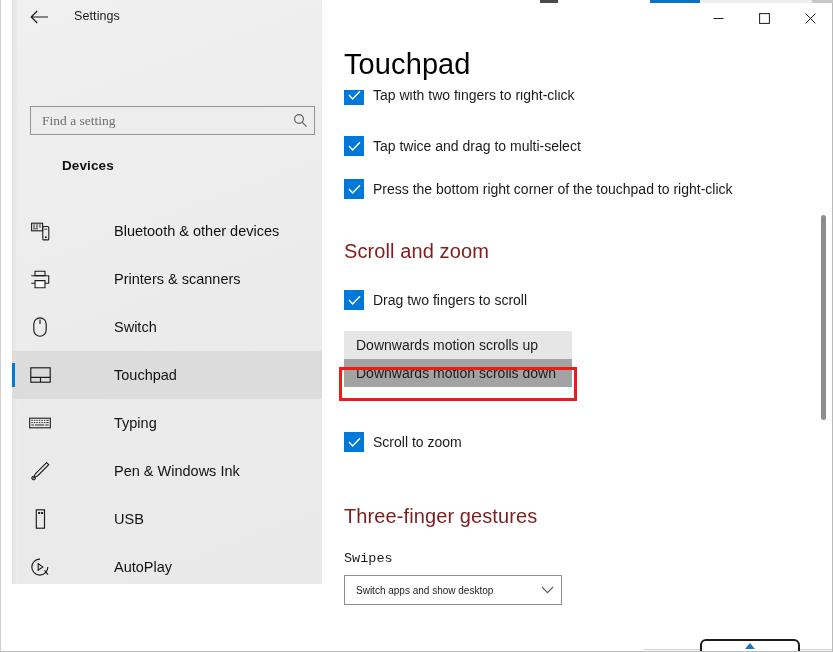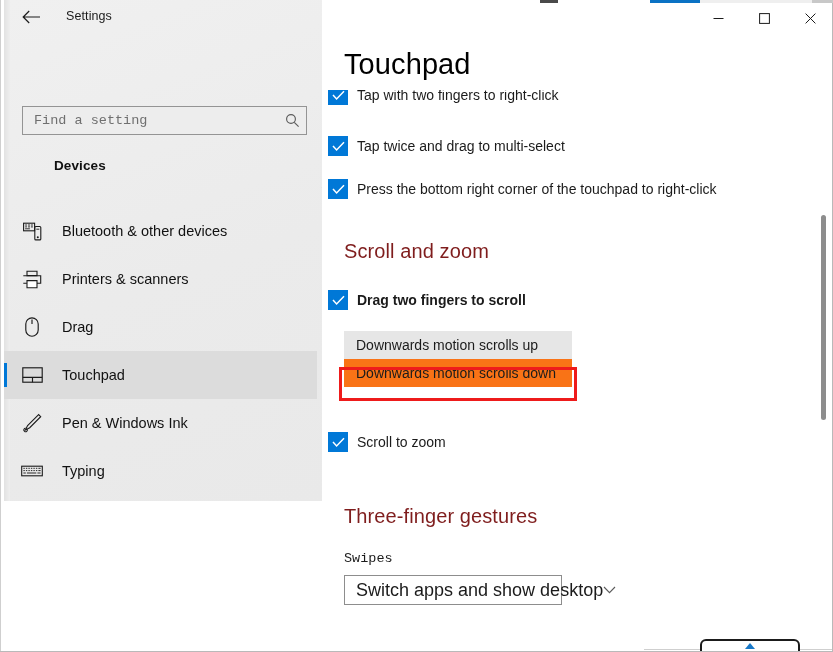--- a/index.html
+++ b/index.html
@@ -54,23 +54,23 @@
     position: absolute;
     top: 0; left: 0;
     width: 1px; height: 652px;
     background: #cfcfcf;
     z-index: 55;
   }
 
   
   .sidebar {
     position: absolute;
-    top: 0; left: 4px;
+    top: 0; left: 12px;
     width: 322px;
-    height: 501px;
+    height: 584px;
     background: #eeeeee;
     background-image: linear-gradient(160deg, #f0f0f0 0%, #ebebeb 55%, #e9e9e9 100%);
     overflow: hidden;
   }
   .sidebar-edge {
     position: absolute;
     top: 0; left: 0;
     width: 6px; height: 652px;
     background: linear-gradient(90deg, #e2e2e2, #eeeeee);
   }
@@ -145,21 +145,21 @@
     border: 1px solid #949494;
     background: #ededed;
     display: flex; align-items: center;
     box-sizing: border-box;
   }
   .search-input {
     flex: 1;
     border: 0;
     outline: none;
     background: transparent;
-    font-family: Liberation Mono, monospace;
+    font-family: Liberation Serif, serif;
     font-size: 13.5px;
     color: #2b2b2b;
     padding-left: 11px;
   }
   .search-input::placeholder { color: #6f6f6f; opacity: 1; }
   .search-icon {
     width: 28px;
     display: flex; align-items: center; justify-content: center;
   }
 
@@ -179,20 +179,21 @@
     position: absolute;
     left: 0; top: 207px;
     width: 313px;
   }
   .nav-item {
     position: relative;
     height: 48px;
     display: flex;
     align-items: center;
     cursor: pointer;
+    gap: 44px;
   }
   .nav-item.selected { background: #dcdcdc; }
   .nav-sel-bar {
     position: absolute;
     left: 0; top: 12px;
     width: 3px; height: 24px;
     background: #0078d7;
     display: none;
   }
   .nav-item.selected .nav-sel-bar { display: block; }
@@ -245,21 +246,21 @@
     left: 22px;
     font-size: 20px;
     font-weight: 300;
     color: #7f1d1d;
     letter-spacing: .1px;
   }
 
   
   .cb-row {
     position: absolute;
-    left: 6px;
+    left: 22px;
     display: flex;
     align-items: center;
     cursor: pointer;
   }
   .cb {
     width: 20px; height: 20px;
     background: #0078d7;
     border: 1px solid #0078d7;
     box-sizing: border-box;
     display: flex; align-items: center; justify-content: center;
@@ -295,21 +296,21 @@
     display: flex;
     align-items: center;
     padding-left: 12px;
     font-size: 14px;
     color: #1b1b1b;
     white-space: nowrap;
     box-sizing: border-box;
     cursor: pointer;
   }
   .dd-opt.highlighted {
-    background: #f97316;
+    background: #a3a3a3;
   }
 
   
   .annot-box {
     position: absolute;
     left: 17px; top: 367px;
     width: 238px; height: 34px;
     border: 3px solid #ee1b1b;
     box-sizing: border-box;
     z-index: 12;
@@ -331,21 +332,21 @@
     border: 1px solid #8d8d8d;
     background: #ffffff;
     box-sizing: border-box;
     display: flex;
     align-items: center;
     cursor: pointer;
   }
   .select-val {
     flex: 1;
     padding-left: 11px;
-    font-size: 18px;
+    font-size: 10px;
     color: #1b1b1b;
     white-space: nowrap;
   }
   .select-chev {
     width: 28px;
     display: flex; align-items: center; justify-content: center;
   }
 
   
   .partial-ctl {
@@ -456,61 +457,61 @@
       </div>
 
       <div class="nav-item">
 
         <span class="nav-ico">
           <svg width="14" height="20" viewBox="0 0 14 20">
             <rect x="0.8" y="0.8" width="12.4" height="18.4" rx="6.2" fill="none" stroke="#1b1b1b" stroke-width="1.15"></rect>
             <path d="M7 2.6 v4.4" stroke="#1b1b1b" stroke-width="1.15"></path>
           </svg>
         </span>
-        <span class="nav-lbl">Drag</span>
+        <span class="nav-lbl">Switch</span>
       </div>
 
       <div class="nav-item selected">
         <span class="nav-sel-bar"></span>
         <span class="nav-ico">
           <svg width="21" height="16" viewBox="0 0 21 16">
             <rect x="0.8" y="0.8" width="19.4" height="14.4" fill="none" stroke="#1b1b1b" stroke-width="1.15"></rect>
             <path d="M0.8 10.4 h19.4 M10.5 10.4 v4.8" stroke="#1b1b1b" stroke-width="1.15"></path>
           </svg>
         </span>
         <span class="nav-lbl">Touchpad</span>
-      </div>
-
-      <div class="nav-item">
-
-        <span class="nav-ico">
-          <svg width="21" height="20" viewBox="0 0 21 20">
-            <path d="M18.6 1.6 L7.6 12.6 L5.4 16.9 L9.7 14.7 L20.7 3.7 z" fill="none" stroke="#1b1b1b" stroke-width="1.1" transform="translate(-2,0)"></path>
-            <path d="M3.6 15 C1.6 15.6 1.2 17.4 2.6 18.4 C4.2 19.3 5.9 18 5.2 16.3" fill="none" stroke="#1b1b1b" stroke-width="1.1"></path>
-          </svg>
-        </span>
-        <span class="nav-lbl">Pen &amp; Windows Ink</span>
       </div>
 
       <div class="nav-item">
 
         <span class="nav-ico">
           <svg width="22" height="14" viewBox="0 0 22 14">
             <rect x="0.7" y="2.2" width="20.6" height="9.6" fill="none" stroke="#1b1b1b" stroke-width="1.1"></rect>
             <path d="M2.4 4.3 h1.4 M4.9 4.3 h1.4 M7.4 4.3 h1.4 M9.9 4.3 h1.4 M12.4 4.3 h1.4 M14.9 4.3 h1.4 M17.4 4.3 h2.2
                      M2.4 6.6 h1.4 M4.9 6.6 h1.4 M7.4 6.6 h1.4 M9.9 6.6 h1.4 M12.4 6.6 h1.4 M14.9 6.6 h1.4 M17.4 6.6 h2.2
                      M2.4 9 h2.4 M5.9 9 h9.4 M16.4 9 h3.2" stroke="#1b1b1b" stroke-width="0.95"></path>
           </svg>
         </span>
         <span class="nav-lbl">Typing</span>
       </div>
 
       <div class="nav-item">
 
         <span class="nav-ico">
+          <svg width="21" height="20" viewBox="0 0 21 20">
+            <path d="M18.6 1.6 L7.6 12.6 L5.4 16.9 L9.7 14.7 L20.7 3.7 z" fill="none" stroke="#1b1b1b" stroke-width="1.1" transform="translate(-2,0)"></path>
+            <path d="M3.6 15 C1.6 15.6 1.2 17.4 2.6 18.4 C4.2 19.3 5.9 18 5.2 16.3" fill="none" stroke="#1b1b1b" stroke-width="1.1"></path>
+          </svg>
+        </span>
+        <span class="nav-lbl">Pen &amp; Windows Ink</span>
+      </div>
+
+      <div class="nav-item">
+
+        <span class="nav-ico">
           <svg width="13" height="20" viewBox="0 0 13 20">
             <rect x="2.3" y="0.8" width="8.2" height="18.4" fill="none" stroke="#1b1b1b" stroke-width="1.15"></rect>
             <rect x="4.2" y="3" width="2" height="2" fill="#1b1b1b"></rect>
             <rect x="7.1" y="3" width="2" height="2" fill="#1b1b1b"></rect>
           </svg>
         </span>
         <span class="nav-lbl">USB</span>
       </div>
 
       <div class="nav-item">
@@ -557,21 +558,21 @@
           </svg>
       </span>
       <span class="cb-lbl">Press the bottom right corner of the touchpad to right-click</span>
     </div>
 
     <div class="title-mask"></div>
     <div class="page-title">Touchpad</div>
 
     <div class="section-head" style="top:240px;">Scroll and zoom</div>
 
-    <div class="cb-row" style="top:290px;font-weight:bold;">
+    <div class="cb-row" style="top:290px;">
       <span class="cb">
         <svg width="13" height="11" viewBox="0 0 13 11">
             <path d="M1 5 L4.6 9 L12 1.3" fill="none" stroke="#ffffff" stroke-width="1.5"></path>
           </svg>
       </span>
       <span class="cb-lbl">Drag two fingers to scroll</span>
     </div>
 
     <div class="dd-list">
       <div class="dd-opt">Downwards motion scrolls up</div>

